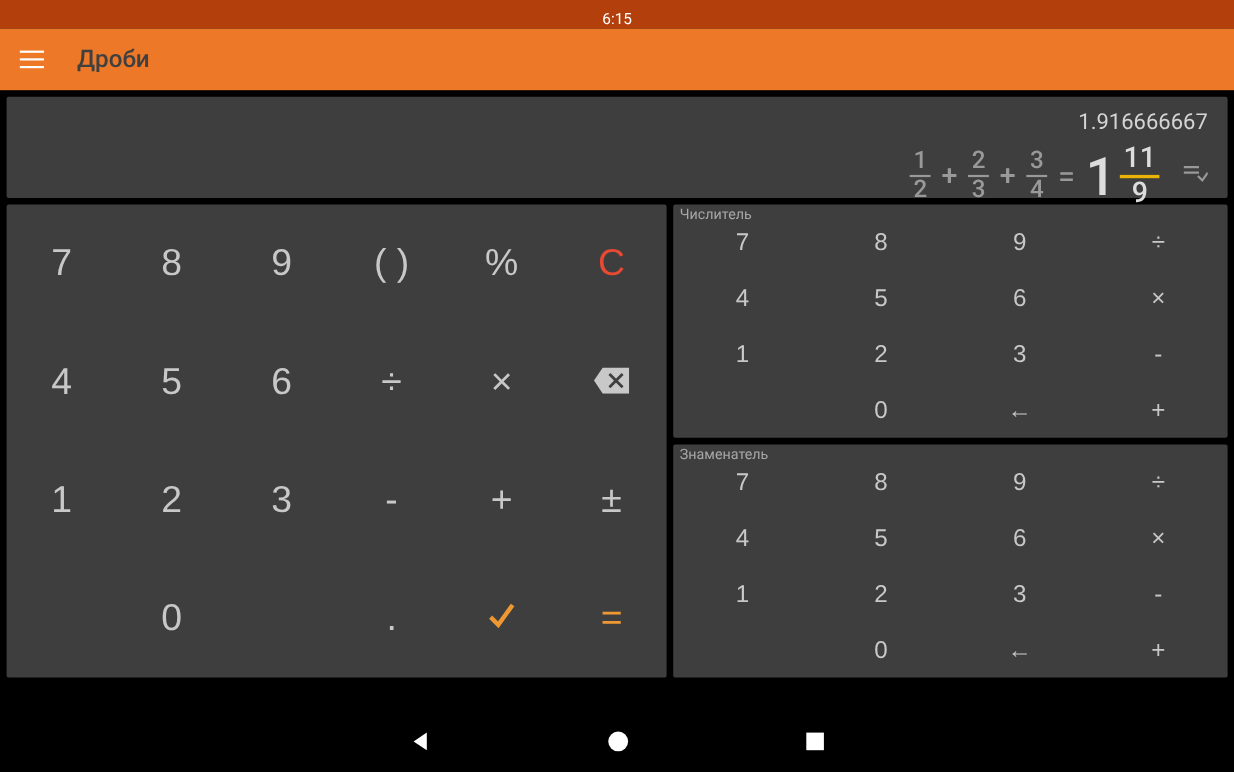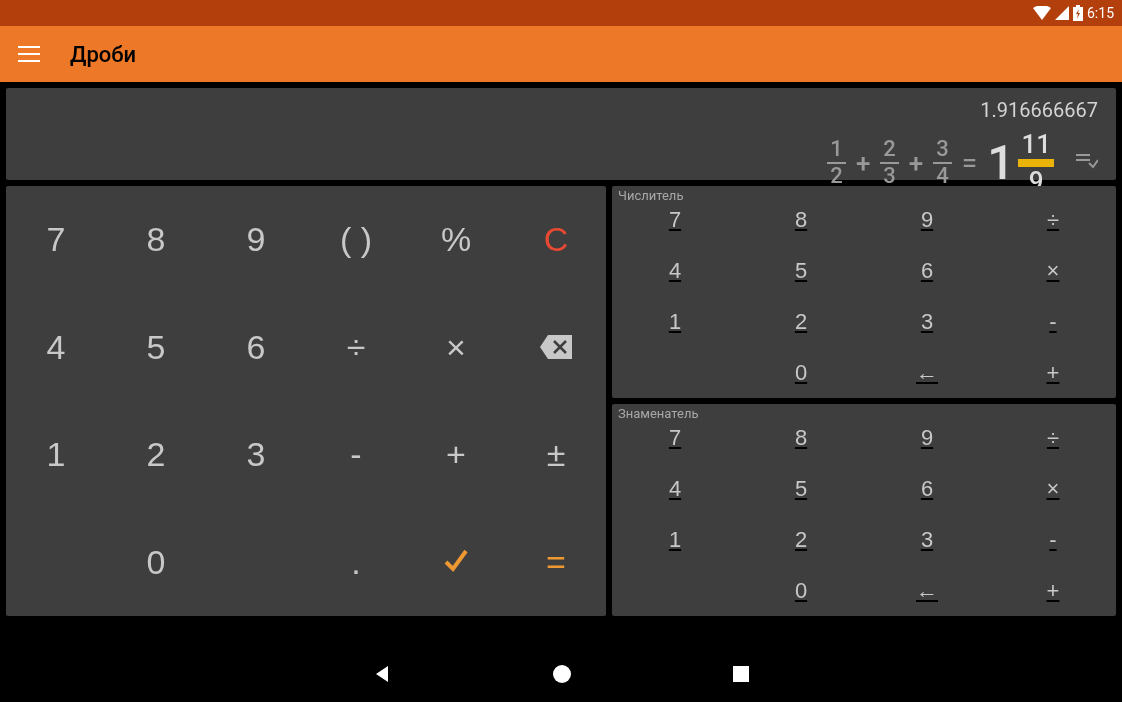--- a/index.html
+++ b/index.html
@@ -14,20 +14,21 @@
 .status-bar {
   height: 26px;
   background: #b33f0c;
   display: flex;
   justify-content: flex-end;
   align-items: center;
   padding: 0 8px;
   gap: 4px;
   color: #fff;
   font-size: 14px;
+  flex-direction: column;
 }
 .status-bar svg { fill: #fff; }
 .app-bar {
   height: 56px;
   background: #ed7827;
   display: flex;
   align-items: center;
   padding: 0 18px;
   gap: 30px;
 }
@@ -37,21 +38,21 @@
   display: flex;
   flex-direction: column;
   justify-content: space-between;
   cursor: pointer;
 }
 .hamburger span {
   height: 2px;
   background: #fff;
 }
 .app-title {
-  color: #000000;
+  color: #404040;
   font-size: 22px;
   font-weight: 500;
 }
 .display-area {
   margin: 6px 6px 0 6px;
   background: #3e3e3e;
   border-radius: 2px;
   padding: 10px 18px 14px 18px;
   position: relative;
   height: 92px;
@@ -72,21 +73,21 @@
 .frac {
   display: inline-flex;
   flex-direction: column;
   align-items: center;
   font-size: 22px;
   font-weight: 500;
   line-height: 1.1;
 }
 .frac .num { border-bottom: 2px solid #999; padding: 0 3px; }
 .frac .den { padding: 0 3px; }
-.result-frac .num { border-bottom: 8px solid #eab308; }
+.result-frac .num { border-bottom: 3px solid #eab308; }
 .op {
   font-size: 26px;
   font-weight: 500;
 }
 .equals {
   font-size: 28px;
   color: #999;
 }
 .mixed {
   display: inline-flex;
@@ -140,21 +141,20 @@
   flex-direction: column;
   gap: 6px;
 }
 .sub-pad {
   flex: 1;
   background: #3e3e3e;
   border-radius: 2px;
   position: relative;
   display: flex;
   flex-direction: column;
-  text-decoration: underline;
 }
 .sub-label {
   position: absolute;
   top: 2px;
   left: 6px;
   color: #a8a8a8;
   font-size: 13px;
 }
 .sub-grid {
   flex: 1;

